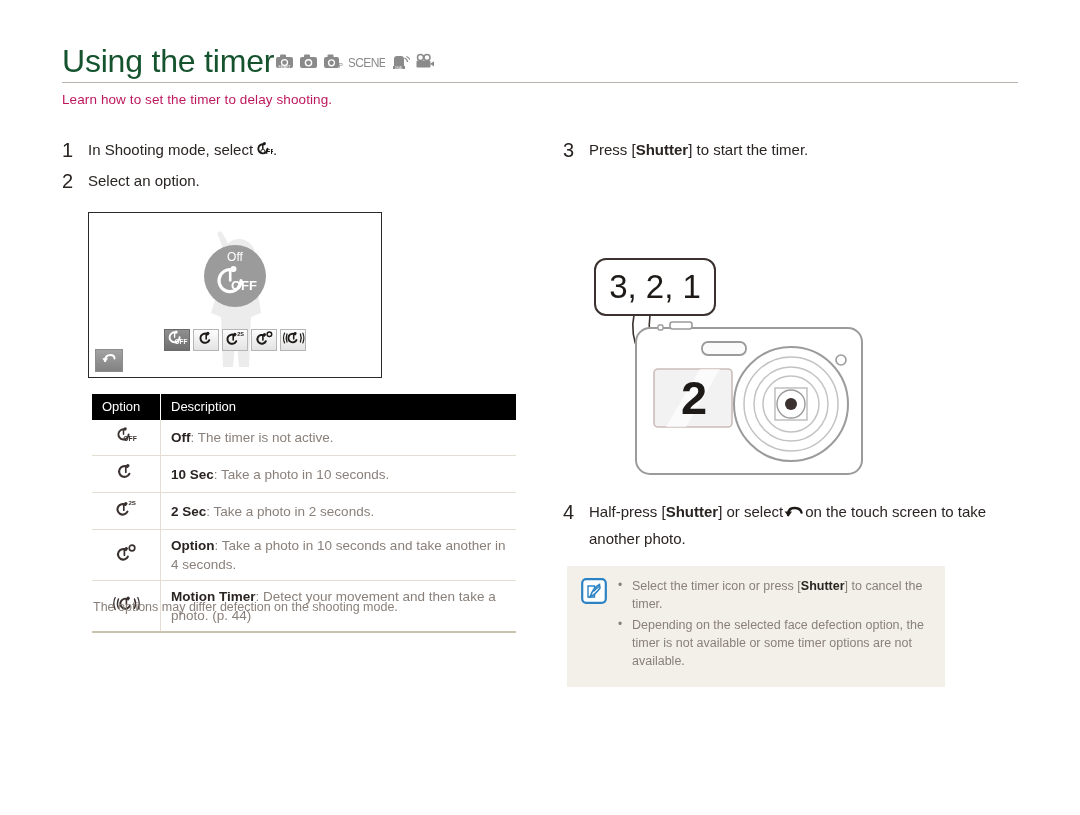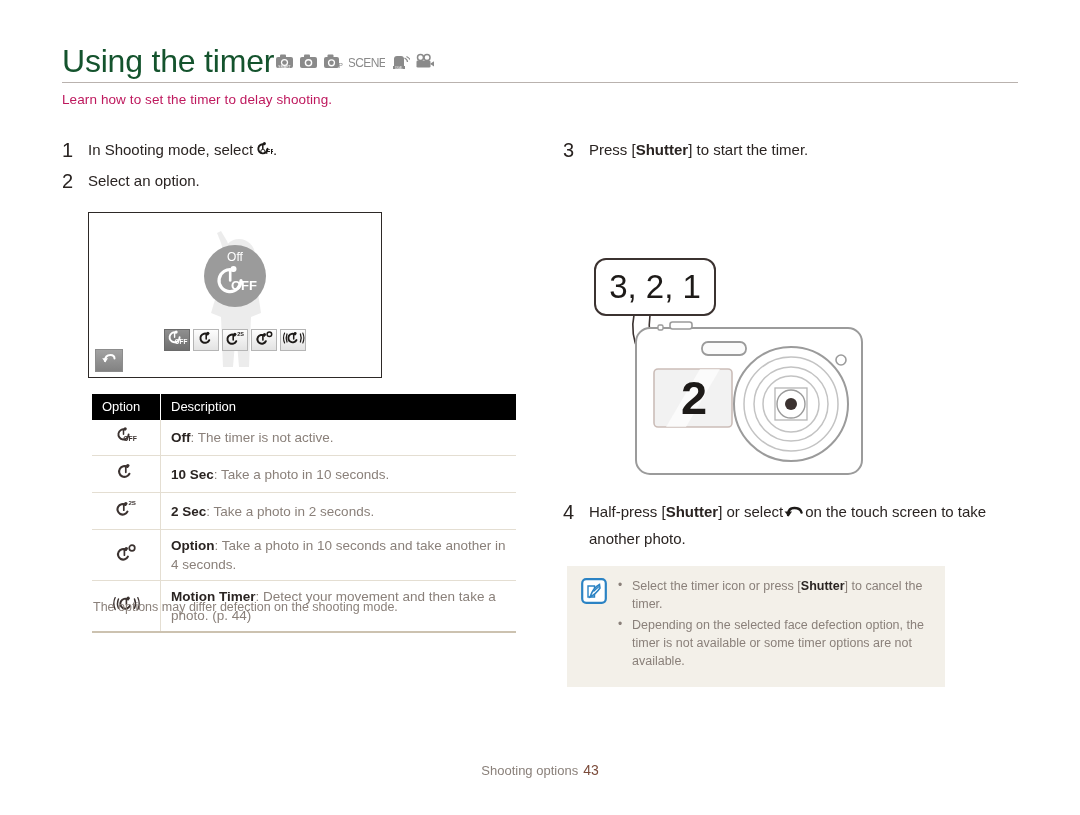--- a/index.html
+++ b/index.html
@@ -657,17 +657,14 @@
         <path d="M18.5 6.5 Q12 10 9 19 Q15 16 19 10 Z" fill="#ffffff" stroke="#2b83c4" stroke-width="1.5"></path>
         <path d="M12.5 13.5 Q15 11 18 8.5" fill="none" stroke="#2b83c4" stroke-width="1.1"></path>
       </svg>
     </div>
     <ul class="note-list">
       <li><span>Select the timer icon or press [</span><b>Shutter</b><span>] to cancel the timer.</span></li>
       <li>Depending on the selected face defection option, the timer is not available or some timer options are not available.</li>
     </ul>
   </div>
 
-  <div class="footer">
-    <span>Shooting options</span><span class="pg">43</span>
-  </div>
 
 </div>
 
 </body></html>

